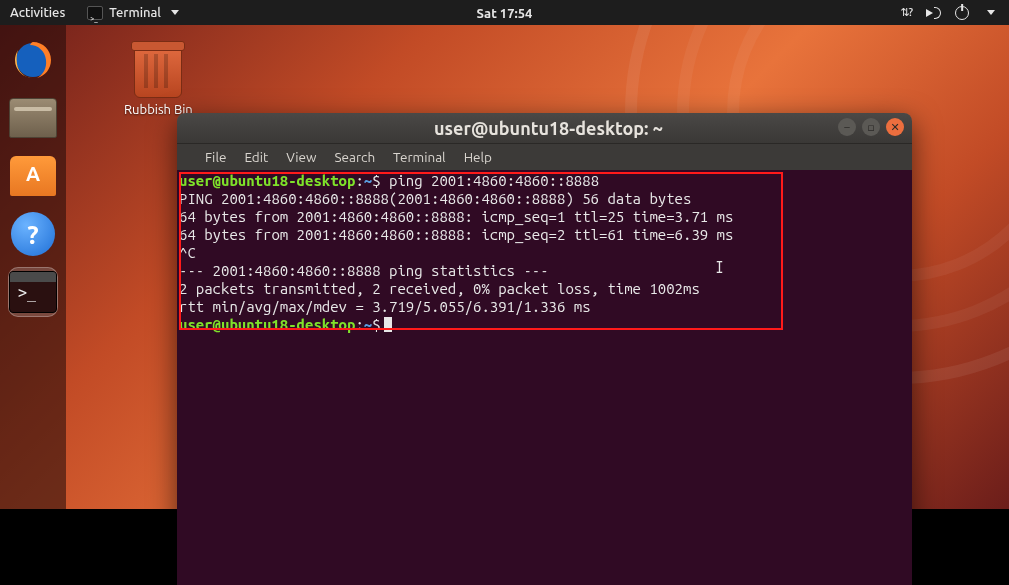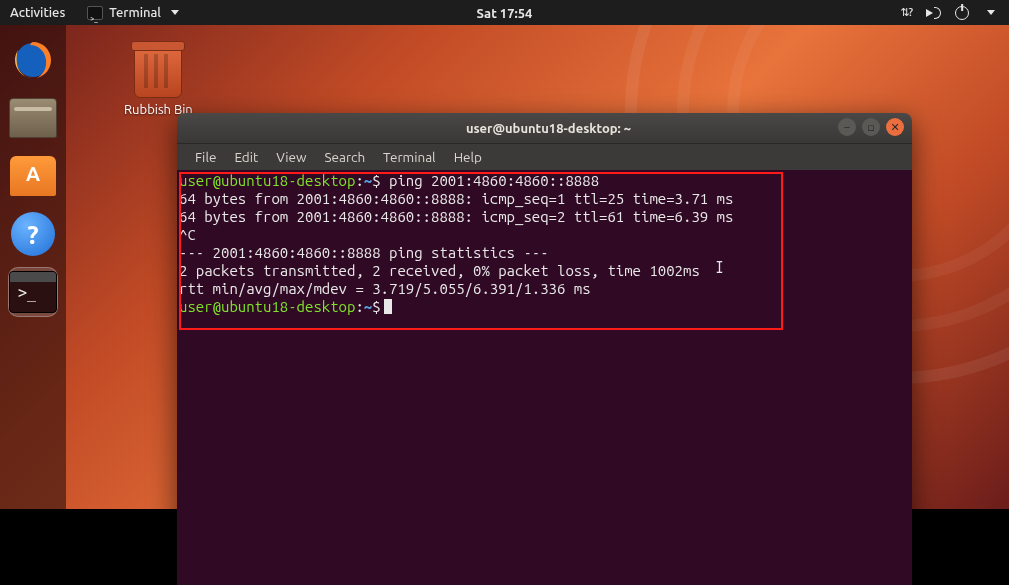--- a/index.html
+++ b/index.html
@@ -45,30 +45,30 @@
   
   .rubbish{position:absolute;left:96px;top:46px;text-align:center;color:#fff;font-size:13px;cursor:pointer;text-shadow:0 1px 2px rgba(0,0,0,0.6);margin-left:28px;}
   .bin{width:46px;height:50px;margin:0 auto 4px;background:linear-gradient(#e06a3f,#b84520);border-radius:4px 4px 6px 6px;position:relative;border:1px solid #7a2c14;}
   .bin::before{content:"";position:absolute;left:-4px;right:-4px;top:-6px;height:8px;background:#c95832;border-radius:3px;border:1px solid #7a2c14;}
   .bin::after{content:"";position:absolute;left:9px;top:7px;width:4px;height:34px;background:rgba(0,0,0,0.2);box-shadow:10px 0 rgba(0,0,0,0.2),20px 0 rgba(0,0,0,0.2);}
 
   
   .win{position:absolute;left:177px;top:113px;width:735px;border-radius:8px 8px 0 0;overflow:hidden;
     box-shadow:0 8px 28px rgba(0,0,0,0.6);}
   .titlebar{height:30px;background:linear-gradient(#4a4846,#3a3836);display:flex;align-items:center;position:relative;}
-  .titlebar .title{position:absolute;left:8px;right:0;text-align:center;color:#e7e3dd;font-size:13px;font-weight:600;}
+  .titlebar .title{position:absolute;left:8px;right:0;text-align:center;color:#e7e3dd;font-size:18px;font-weight:600;}
   .win-btns{position:absolute;right:8px;top:5px;display:flex;gap:6px;}
   .wb{width:18px;height:18px;border-radius:50%;background:#5b5955;display:flex;align-items:center;justify-content:center;font-size:11px;color:#2b2927;cursor:pointer;}
   .wb.close{background:#ec6e3e;}
-  .menubar{height:26px;background:#3c3a38;display:flex;align-items:center;padding:0 10px;gap:2px;border-top:1px solid #2a2826;}
+  .menubar{height:26px;background:#3c3a38;display:flex;align-items:center;padding:0 20px;gap:2px;border-top:1px solid #2a2826;}
   .menubar span{color:#d9d5cf;font-size:13.5px;padding:2px 8px;cursor:pointer;}
   .term-body{background:#300a24;min-height:416px;font-family:"Ubuntu Mono","DejaVu Sans Mono",monospace;
     font-size:15px;line-height:18px;color:#e8e8e8;padding:2px 0 2px 2px;position:relative;}
   .term-body .hl{position:absolute;left:2px;top:2px;width:600px;height:154px;border:2px solid #ff1a1a;pointer-events:none;}
-  .pu{color:#7fe22a;font-weight:400;}
+  .pu{color:#7fe22a;font-weight:700;}
   .pc{color:#5a9de0;font-weight:600;}
   .pw{color:#e8e8e8;}
   .line{white-space:pre;}
   .cursor{display:inline-block;width:8px;height:15px;background:#e8e8e8;vertical-align:-2px;margin-left:3px;}
   .ibeam{position:absolute;color:#e8e8e8;font-size:16px;}
 </style>
 </head>
 <body>
 
 <div class="desktop">
@@ -135,20 +135,21 @@
       <span>File</span>
       <span>Edit</span>
       <span>View</span>
       <span>Search</span>
       <span>Terminal</span>
       <span>Help</span>
     </div>
     <div class="term-body">
       <div class="hl"></div>
       <div class="line"><span class="pu">user@ubuntu18-desktop</span><span class="pw">:</span><span class="pc">~</span><span class="pw">$</span> <span>ping 2001:4860:4860::8888</span></div>
+      <div class="line">PING 2001:4860:4860::8888(2001:4860:4860::8888) 56 data bytes</div>
       <div class="line">64 bytes from 2001:4860:4860::8888: icmp_seq=1 ttl=25 time=3.71 ms</div>
       <div class="line">64 bytes from 2001:4860:4860::8888: icmp_seq=2 ttl=61 time=6.39 ms</div>
       <div class="line">^C</div>
       <div class="line">--- 2001:4860:4860::8888 ping statistics ---</div>
       <div class="line">2 packets transmitted, 2 received, 0% packet loss, time 1002ms</div>
       <div class="line">rtt min/avg/max/mdev = 3.719/5.055/6.391/1.336 ms</div>
       <div class="line"><span class="pu">user@ubuntu18-desktop</span><span class="pw">:</span><span class="pc">~</span><span class="pw">$</span><span class="cursor"></span></div>
       <span class="ibeam" style="left:538px;top:88px;">I</span>
     </div>
   </div>

